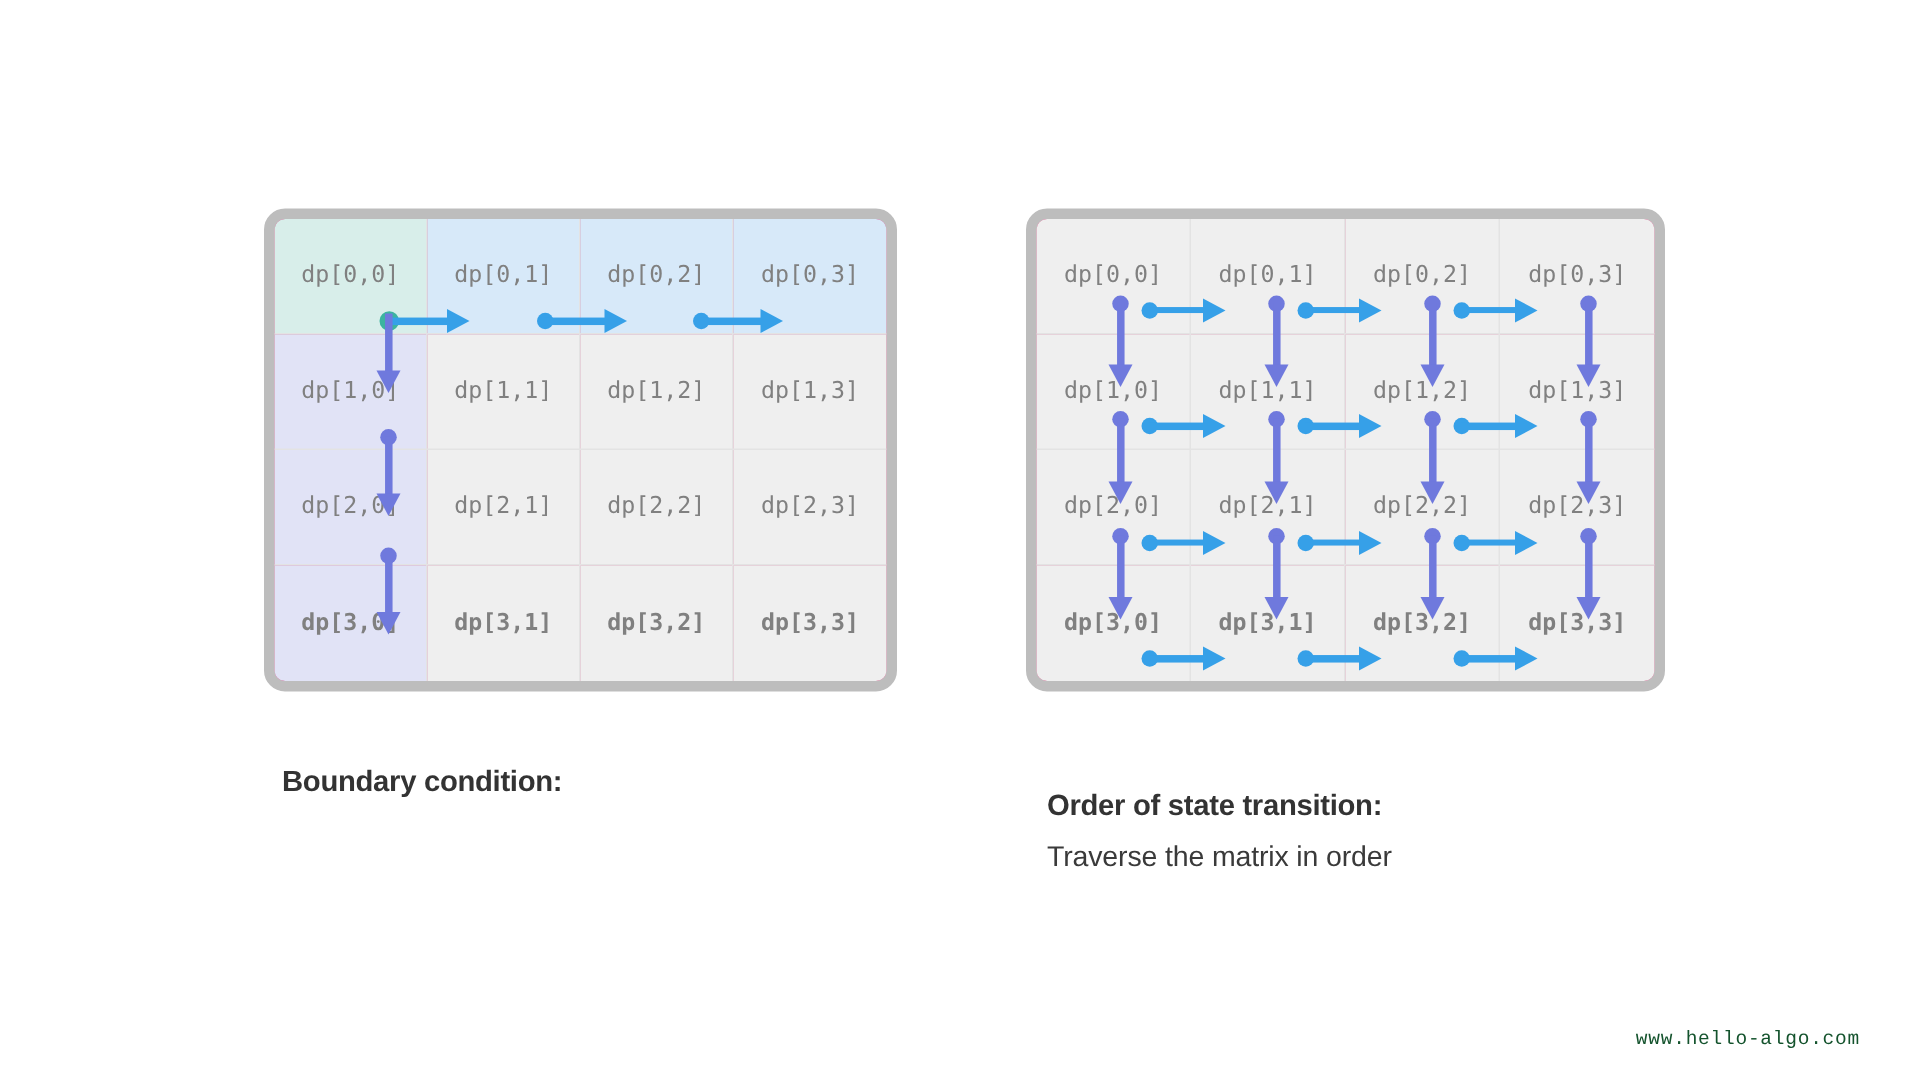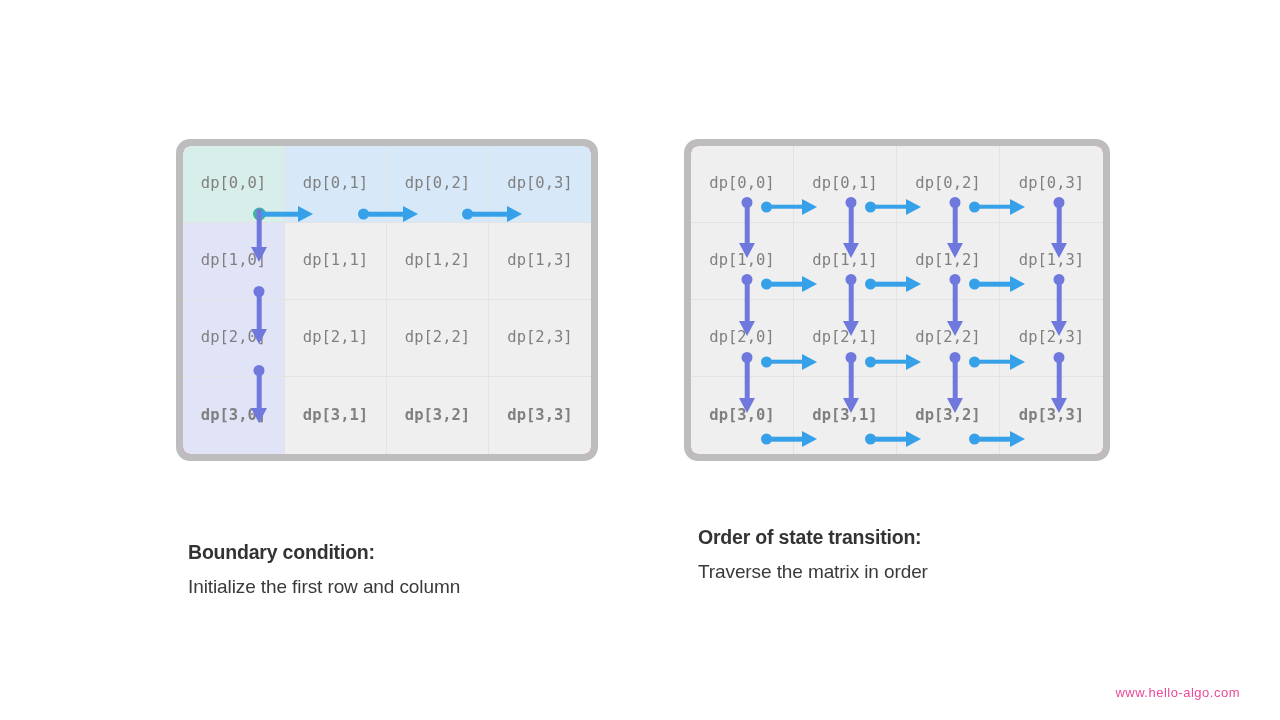--- a/index.html
+++ b/index.html
@@ -101,36 +101,36 @@
     width:0;height:0;
     transform:translateX(-50%);
     border-top:15px solid #6f79dd;
     border-left:8px solid transparent;
     border-right:8px solid transparent;
   }
   .v-arrow.nodot .shaft{top:0;}
 
   
   .caption{position:absolute;}
-  .caption.c-left {left:188px; top:543px;}
+  .caption.c-left {left:188px; top:512px;text-align:center;}
   .caption.c-right{left:698px; top:528px;}
   .caption .title{
     font-size:19.5px;font-weight:bold;color:#333333;
     line-height:1.0;margin-bottom:14px;letter-spacing:-0.2px;
   }
   .caption .sub{
     font-size:19px;font-weight:normal;color:#3a3a3a;
     line-height:1.0;letter-spacing:-0.1px;
   }
 
   
   .watermark{
     position:absolute;right:40px;bottom:20px;
-    font-family:Liberation Sans, sans-serif;
-    font-size:13px;color:#ec4899;letter-spacing:0.5px;
+    font-family:Liberation Mono, monospace;
+    font-size:13px;color:#14532d;letter-spacing:0.5px;
   }
 </style>
 </head>
 <body>
 
 <div class="stage">
 
   <div class="panel left">
     <div class="grid">
       <div class="cell fill-start">
@@ -393,21 +393,20 @@
         <div class="arrow h-arrow" style="left: 278px; top: 285.25px; width: 56px;">
           <span class="dot"></span>
           <span class="shaft"></span>
           <span class="head"></span>
         </div>
       </div>
   </div>
 
   <div class="caption c-left">
     <div class="title">Boundary condition:</div>
-    <div class="sub">Initialize the first row and column</div>
   </div>
 
   <div class="caption c-right">
     <div class="title">Order of state transition:</div>
     <div class="sub">Traverse the matrix in order</div>
   </div>
 
   <div class="watermark">www.hello-algo.com</div>
 
 </div>

